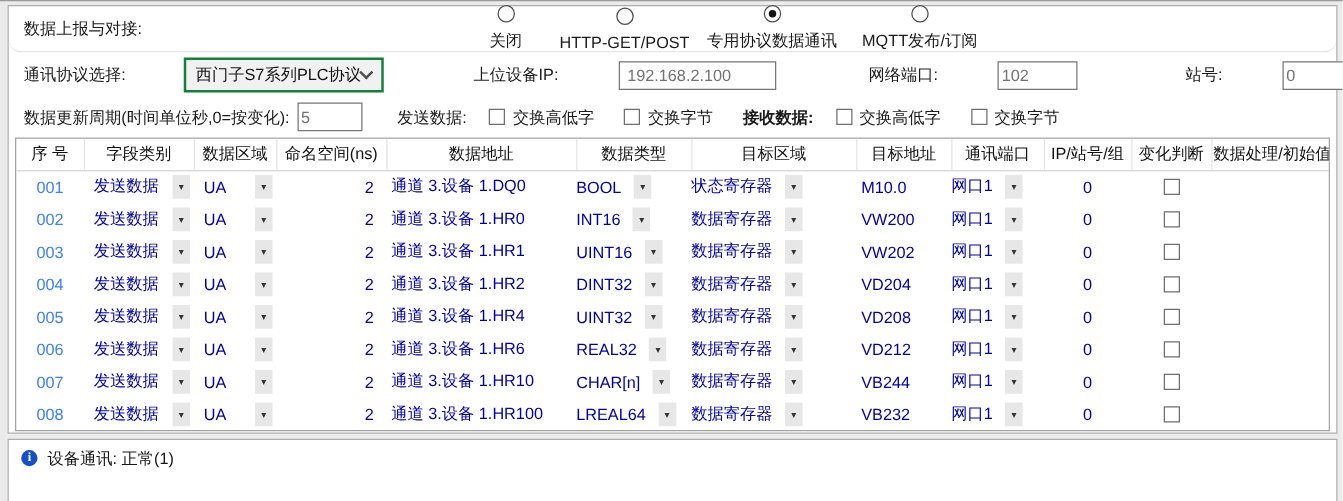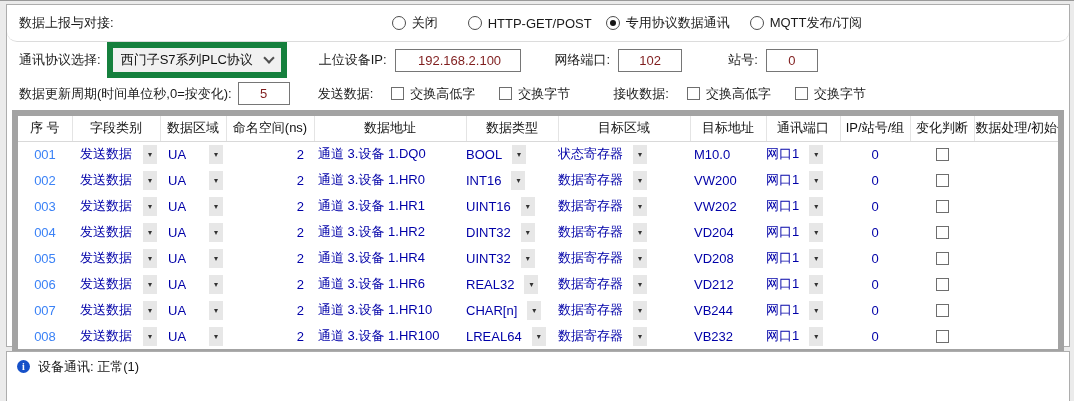--- a/index.html
+++ b/index.html
@@ -12,41 +12,41 @@
     font-family:"Liberation Sans", sans-serif;
     font-size:13px; color:#1a1a1a;
     overflow:hidden;
   }
   .panel { background:#ffffff; border:1px solid #adadad; }
   .main-panel { height:343px; }
   .row { display:flex; align-items:center;border-radius:10px; }
 
   
   .radio-row { height:37px; padding:0 12px; border-bottom:1px solid #dcdcdc; }
-  .radio-item { display:flex; align-items:center; gap:6px; cursor:default; white-space:nowrap; }
+  .radio-item { display:flex; align-items:center; gap:6px; cursor:default; white-space:nowrap;flex-direction:column; }
   .radio-circle { width:14px; height:14px; border:1px solid #4d4d4d; border-radius:50%; background:#fff; position:relative; flex:0 0 auto; }
   .radio-item.checked .radio-circle::after { content:""; position:absolute; left:3px; top:3px; width:6px; height:6px; border-radius:50%; background:#141414; }
   .ml-r1{margin-left:278px;} .ml-r2{margin-left:52px;} .ml-r3{margin-left:30px;} .ml-r4{margin-left:20px;} .ml-r5{margin-left:14px;}
 
   
-  .proto-row { height:36px; padding:0 12px; }
+  .proto-row { height:36px; padding:0 12px;gap:40px; }
   .period-row { height:31px; padding:0 12px; }
-  .combo { width:180px; height:24px; margin-left:6px; border:6px solid #15803d; background:#f1f1f1; display:flex; align-items:center; justify-content:space-between; padding:12px 8px; color:#111; white-space:nowrap; }
+  .combo { width:180px; height:24px; margin-left:6px; border:2px solid #15803d; background:#f1f1f1; display:flex; align-items:center; justify-content:space-between; padding:12px 8px; color:#111; white-space:nowrap; }
   .chevron { width:8px; height:8px; border-right:2px solid #4f4f4f; border-bottom:2px solid #4f4f4f; transform:rotate(45deg); margin-top:-4px; flex:0 0 auto; }
-  input.box { border:1px solid #767676; height:23px; font:inherit; color:#7f1d1d; text-align:center; background:#fff; }
+  input.box { border:1px solid #767676; height:23px; font:inherit; color:#737373; text-align:left; background:#fff; }
   .ip-input { width:126px; text-align:left; padding-left:6px; }
   .port-input { width:64px; }
   .station-input { width:52px; }
   .period-input { width:52px; }
   .lbl { white-space:nowrap; }
   .checkbox { width:13px; height:13px; border:1px solid #6e6e6e; background:#fff; display:inline-block; flex:0 0 auto; }
   .chk-item { display:flex; align-items:center; gap:6px; white-space:nowrap; }
 
   
-  .table-wrap { margin:1px 5px 0 5px; border:6px solid #a3a3a3; background:#fff; }
+  .table-wrap { margin:1px 5px 0 5px; border:1px solid #a3a3a3; background:#fff; }
   table { width:100%; border-collapse:collapse; table-layout:fixed; }
   th { height:25px; font-weight:normal; color:#111; border-right:1px solid #e4e4e4; border-bottom:1px solid #d9d9d9; text-align:center; white-space:nowrap; overflow:hidden; }
   th:last-child { border-right:none; }
   td { height:26px; color:#0000A8; white-space:nowrap; overflow:hidden; padding:0; }
   td.seq { color:#3b82f6; text-align:center; }
   .cell-flex { display:flex; align-items:center; height:100%; }
   .between { justify-content:space-between; padding:0 3px 0 8px; }
   .end { justify-content:flex-start; gap:10px; padding-right:3px; }
   .left-pad { padding-left:4px; }
   .center { justify-content:center; }
@@ -105,21 +105,21 @@
     <input class="box period-input" style="margin-left: 6px;" value="5">
     <span class="lbl" style="margin-left:28px;">发送数据:</span>
     <label class="chk-item" style="margin-left:18px;">
       <span class="checkbox"></span>
       <span>交换高低字</span>
     </label>
     <label class="chk-item" style="margin-left:24px;">
       <span class="checkbox"></span>
       <span>交换字节</span>
     </label>
-    <span class="lbl" style="margin-left:43px;">接收数据:</span>
+    <span class="lbl" style="margin-left:24px;font-weight:bold;">接收数据:</span>
     <label class="chk-item" style="margin-left:18px;">
       <span class="checkbox"></span>
       <span>交换高低字</span>
     </label>
     <label class="chk-item" style="margin-left:24px;">
       <span class="checkbox"></span>
       <span>交换字节</span>
     </label>
   </div>
 

